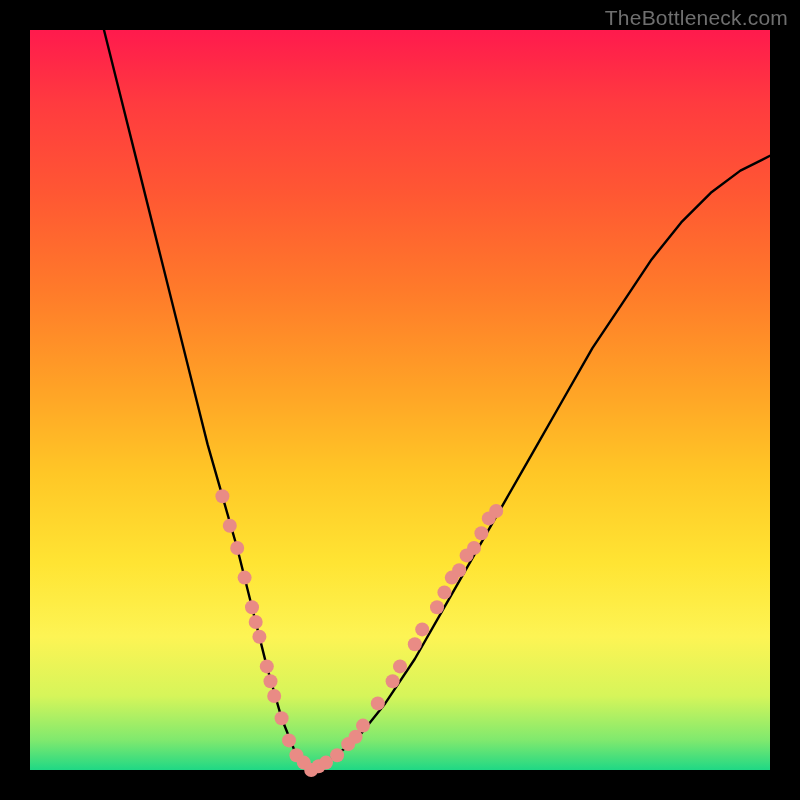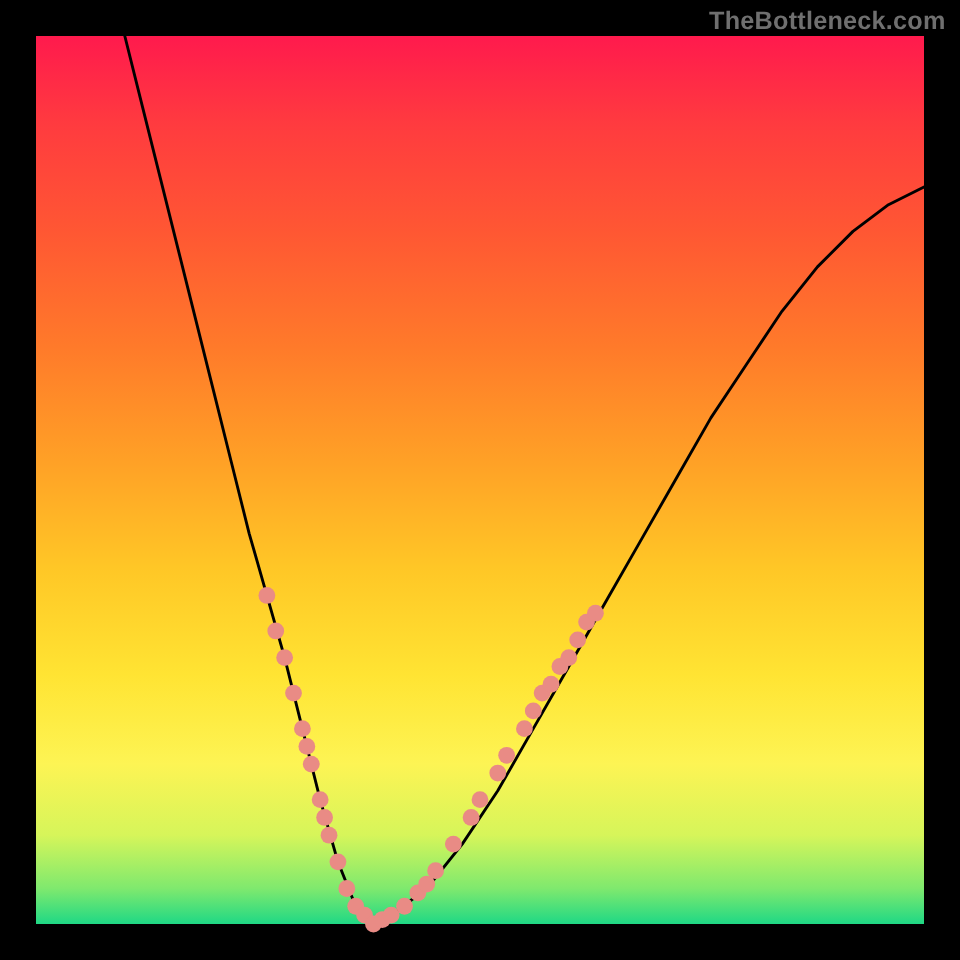--- a/index.html
+++ b/index.html
@@ -36,21 +36,21 @@
       #7fe96e 96%,
       #1fd885 100%
     );
   }
   .watermark {
     position: absolute;
     top: 6px;
     right: 12px;
     color: #6f6f6f;
     font-size: 21px;
-    font-weight: 700;
+    font-weight: 400;
     letter-spacing: 0.2px;
   }
   svg.curve {
     position: absolute;
     left: 0;
     top: 0;
     width: 740px;
     height: 740px;
     overflow: visible;
   }

